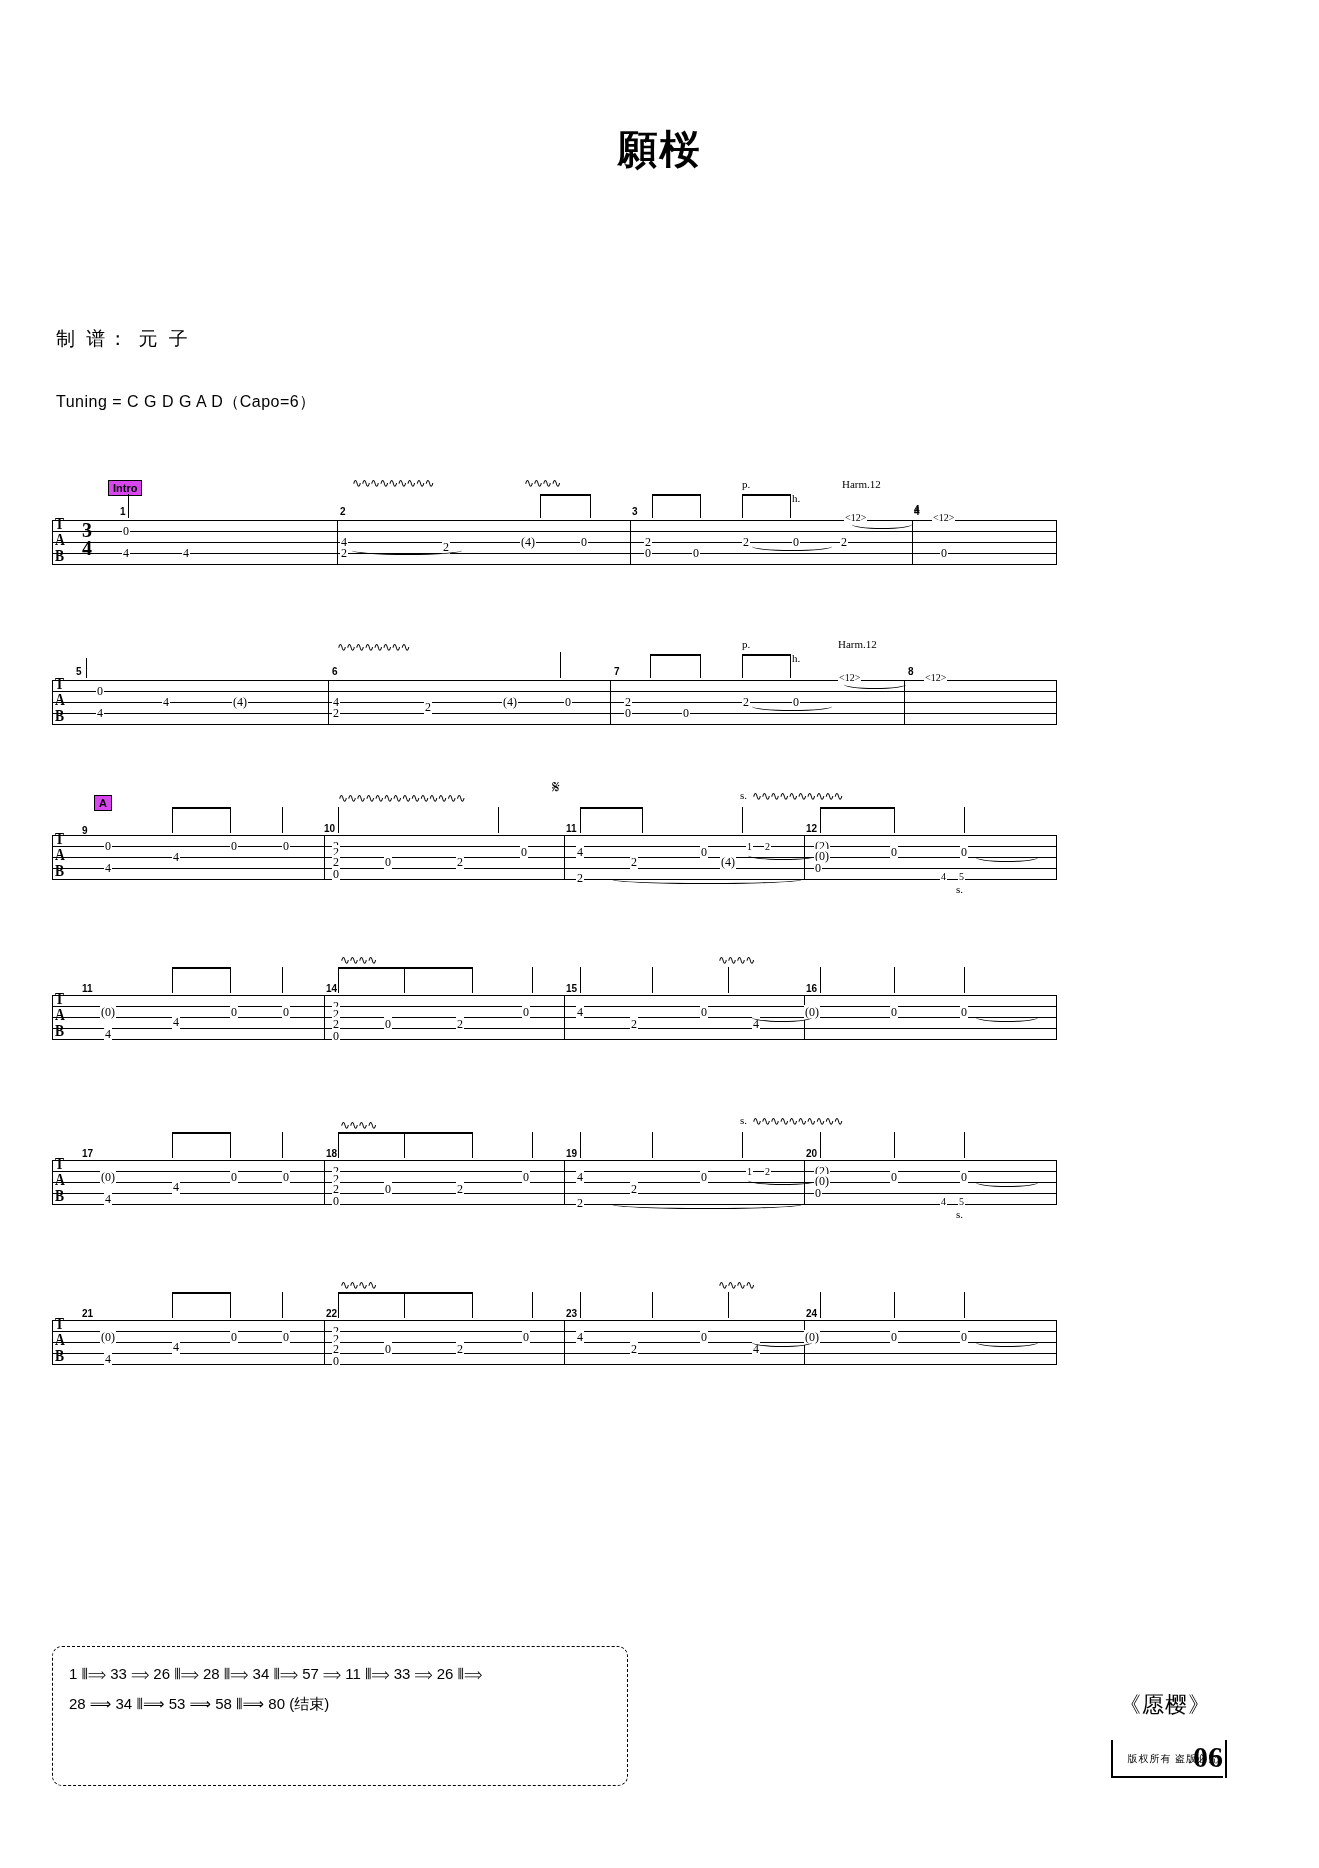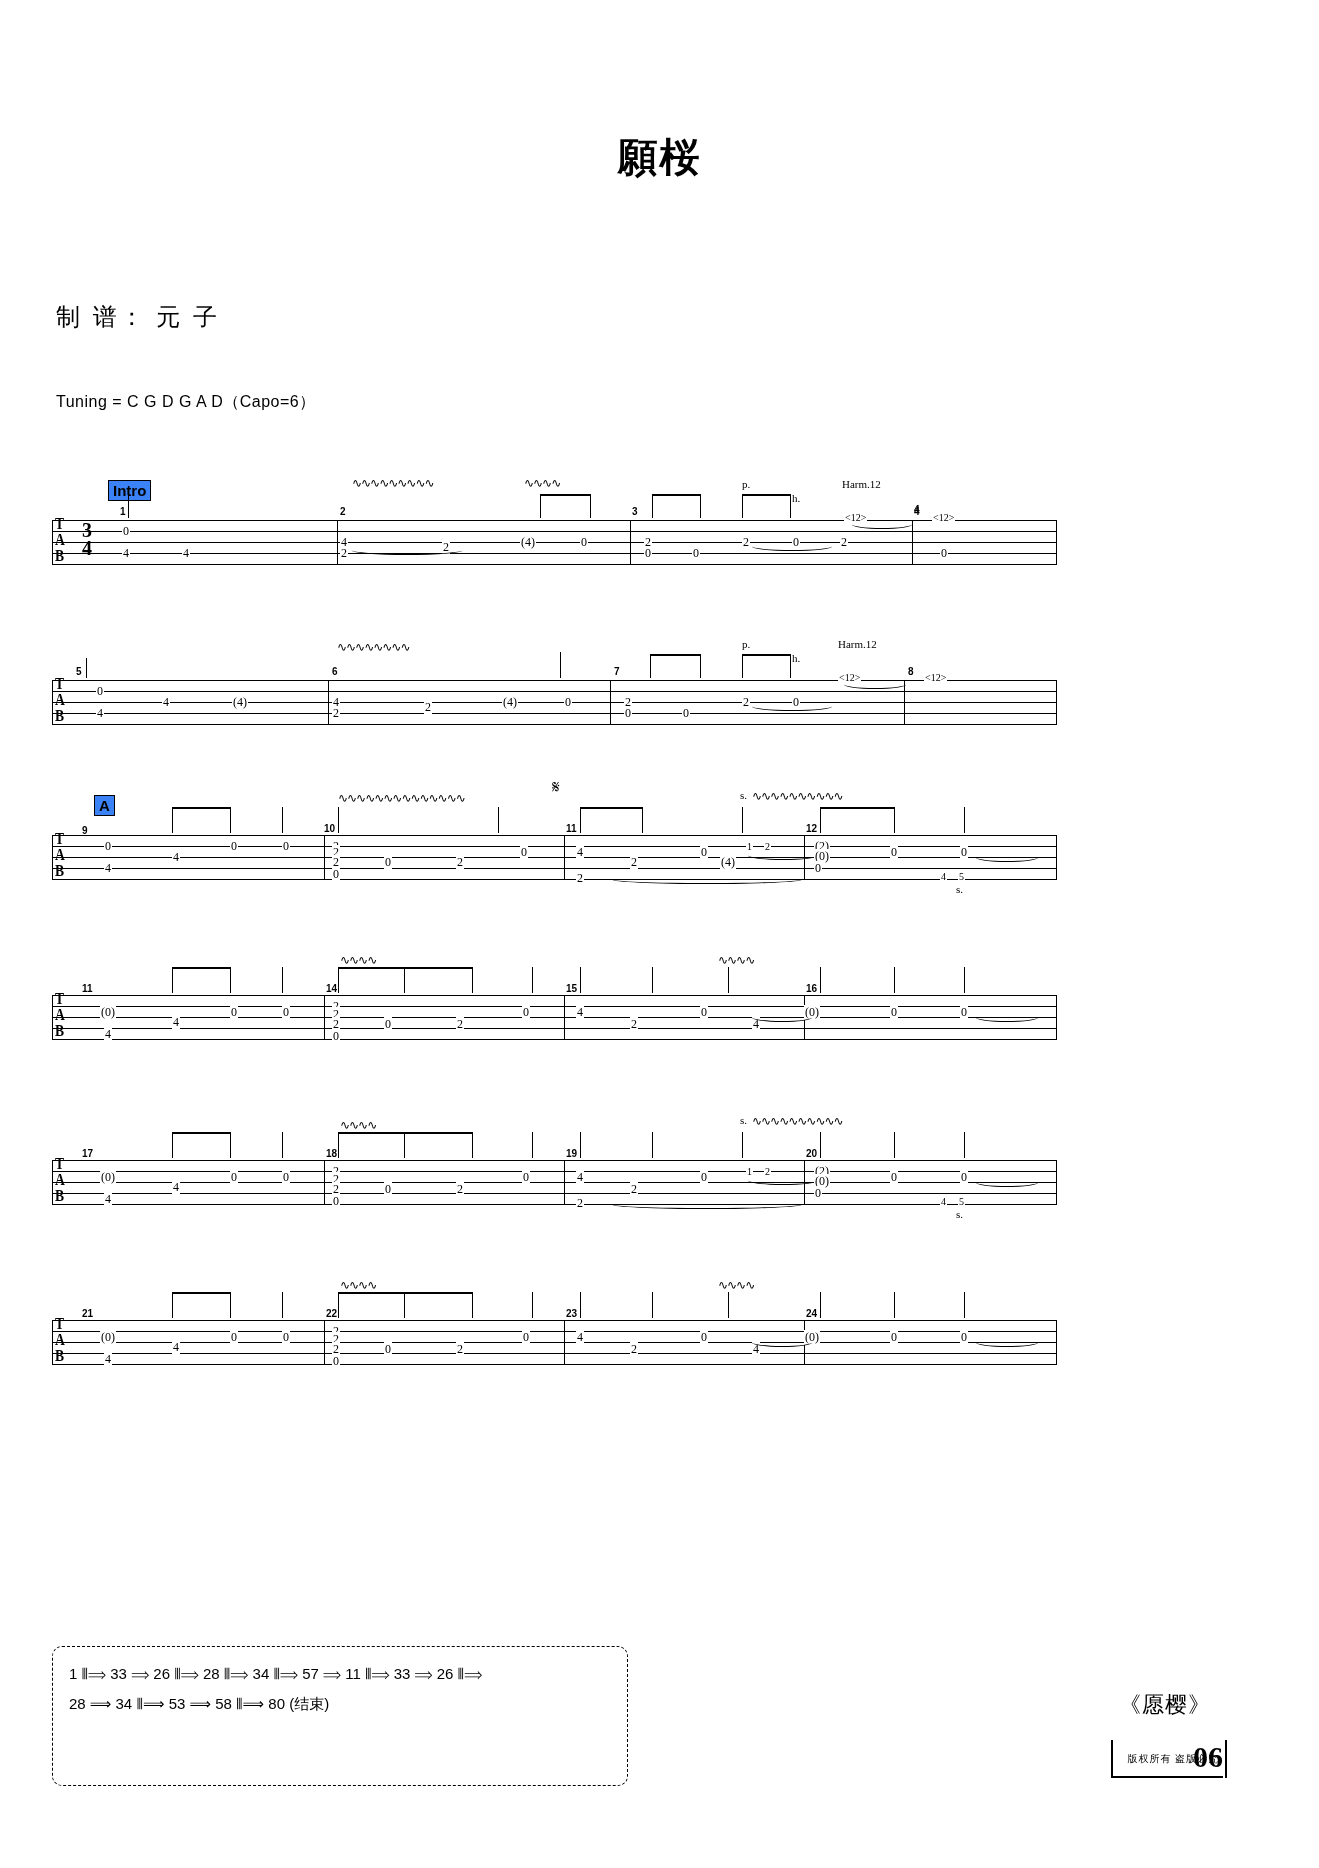--- a/index.html
+++ b/index.html
@@ -5,28 +5,28 @@
   html,body{margin:0;padding:0;background:#fff;}
   body{
     width:1319px;height:1868px;position:relative;overflow:hidden;
     font-family:"Liberation Sans", sans-serif;color:#000;
   }
   .page{position:absolute;inset:0;}
 
   
   .title{
     position:absolute;top:122px;left:0;width:100%;text-align:center;
-    font-size:40px;font-weight:bold;letter-spacing:2px;margin-top:8px;
+    font-size:40px;font-weight:bold;letter-spacing:2px;
   }
   .subtitle{
     position:absolute;top:178px;left:0;width:100%;text-align:center;
     font-size:17px;letter-spacing:1px;
   }
   .arranger{
-    position:absolute;top:301px;left:56px;font-size:24px;letter-spacing:3px;
+    position:absolute;top:326px;left:56px;font-size:19px;letter-spacing:3px;
   }
   .tuning{
     position:absolute;top:392px;left:56px;font-size:16px;letter-spacing:.5px;
   }
 
   
   .system{position:absolute;left:52px;width:1005px;}
   .staff{position:absolute;left:0;top:0;width:1005px;height:46px;}
   .staff .ln{position:absolute;left:0;width:100%;height:1px;background:#000;}
   .staff .ln:nth-child(1){top:0px}
@@ -44,22 +44,22 @@
   .tabword span{display:block;transform:scaleX(.8);transform-origin:left center;}
   .measnum{position:absolute;font-size:10px;font-weight:bold;}
   .note{position:absolute;font-size:12px;font-family:"Liberation Serif",serif;background:#fff;padding:0 1px;}
   .sm{font-size:10px;}
   .lbl{position:absolute;font-size:11px;font-family:"Liberation Serif",serif;}
   .stem{position:absolute;background:#000;width:1px;}
   .beam{position:absolute;background:#000;height:2px;}
   .trill{position:absolute;font-size:12px;letter-spacing:-1px;font-family:"DejaVu Sans",sans-serif;white-space:nowrap;overflow:hidden;}
   .slur{position:absolute;border-bottom:1px solid #000;border-radius:50%;height:8px;}
   .secbox{
-    position:absolute;border:1px solid #000;font-size:15px;font-weight:bold;
-    padding:1px 4px;background:#3b82f6;
+    position:absolute;border:1px solid #000;font-size:11px;font-weight:bold;
+    padding:1px 4px;background:#d946ef;
   }
   .timesig{
     position:absolute;font-family:"Liberation Serif",serif;font-weight:bold;
     font-size:20px;line-height:18px;text-align:center;
   }
 
   
   .legend{
     position:absolute;left:52px;top:1646px;width:576px;height:140px;
     border:1px dashed #000;border-radius:10px;box-sizing:border-box;

